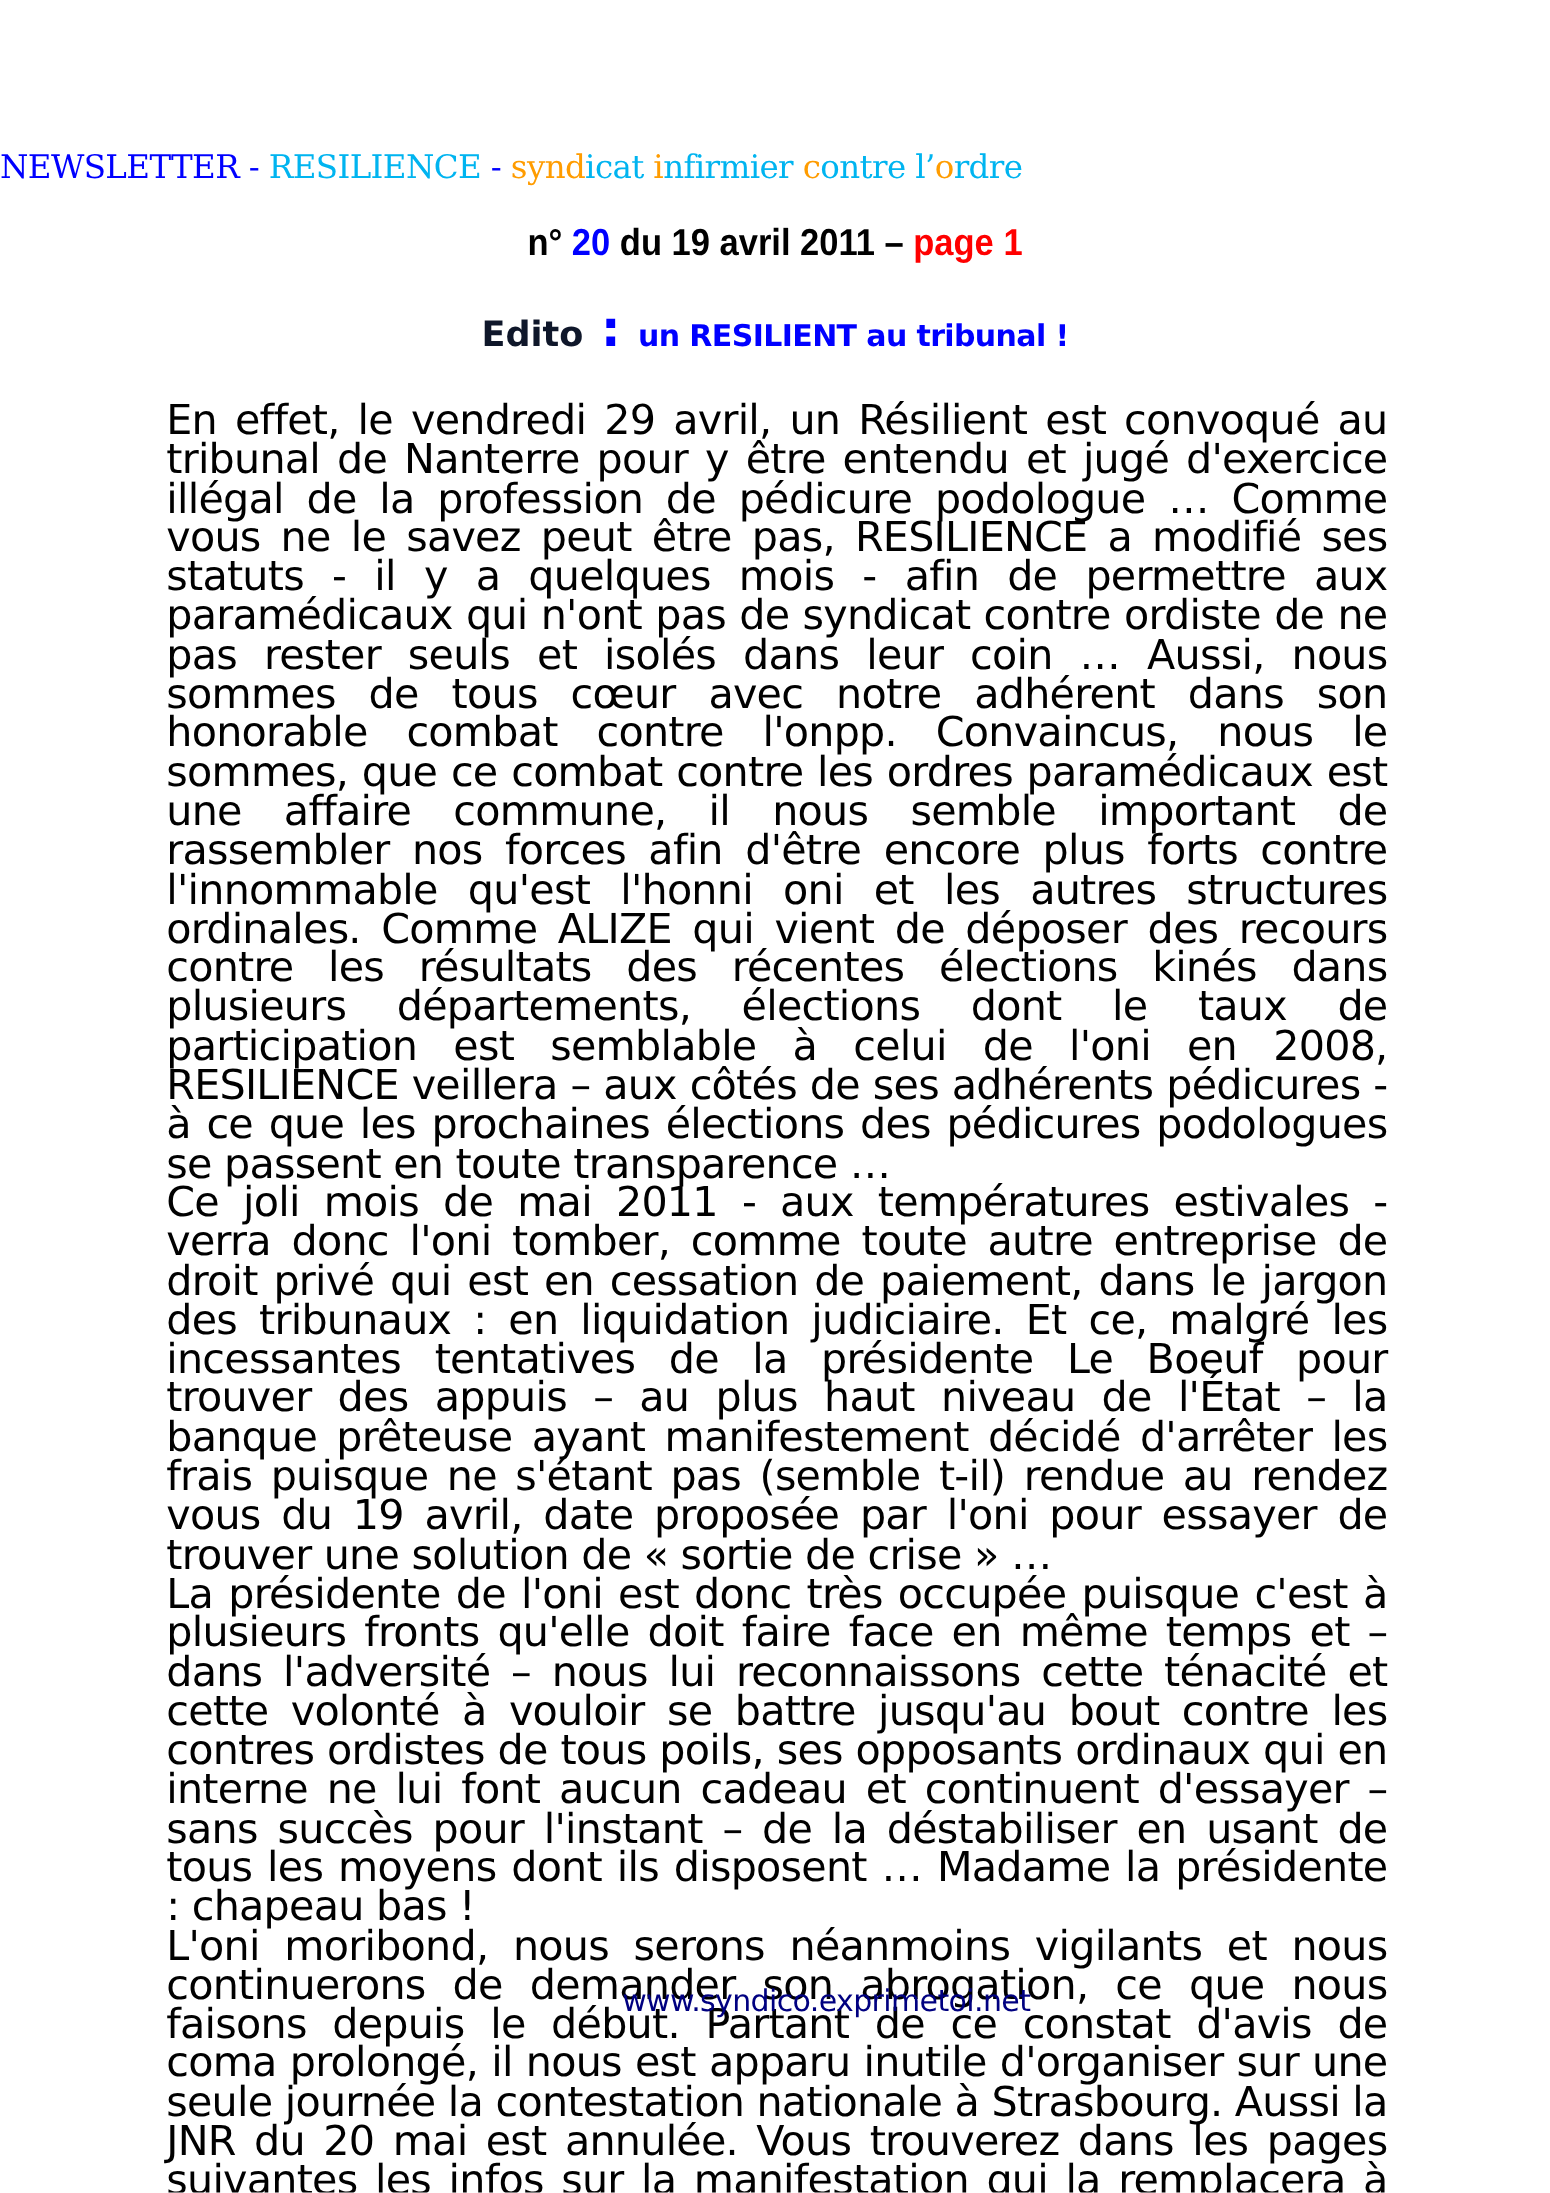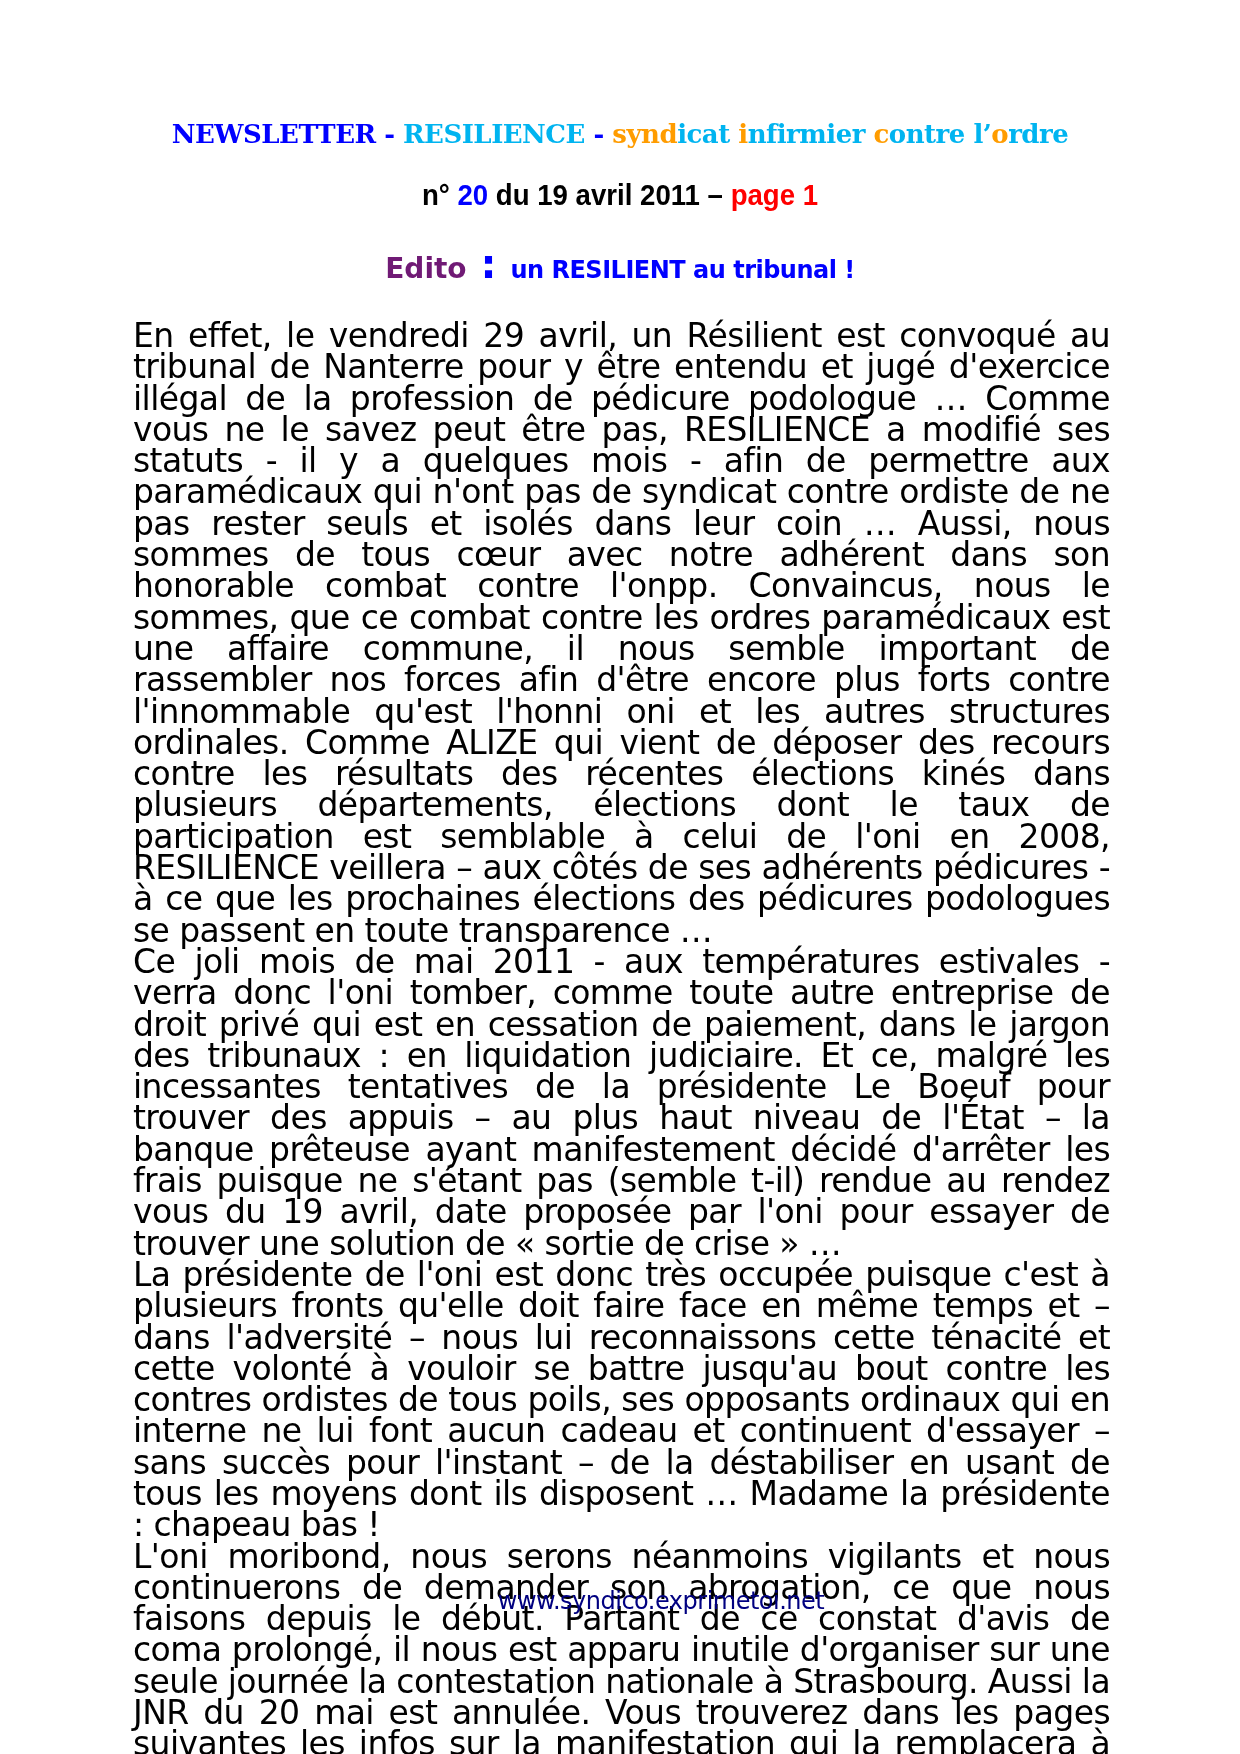--- a/index.html
+++ b/index.html
@@ -1,37 +1,37 @@
 <!DOCTYPE html>
 <html><head>
   <meta charset="utf-8">
   <style>
     html, body { margin: 0; padding: 0; background: #ffffff; }
     body { width: 1240px; height: 1754px; position: relative; overflow: hidden; }
     .page { position: absolute; left: 0; top: 0; width: 1240px; height: 1754px; }
     .masthead {
-      position: absolute; top: 118px; left: 0; width: 1240px; text-align: center;
-      font-family: "DejaVu Serif", serif; font-weight: bold; font-size: 26px;
+      position: absolute; top: 118px; left: 0; width: 1240px; text-align: left;
+      font-family: "DejaVu Serif", serif; font-weight: normal; font-size: 26px;
       letter-spacing: -0.5px; line-height: 32px;
     }
     .c-blue { color: #0000ff; }
     .c-cyan { color: #00b4f0; }
     .c-orange { color: #ff9c00; }
     .c-red { color: #ff0000; }
     .c-black { color: #000000; }
     .issue {
       position: absolute; top: 177px; left: 0; width: 1240px; text-align: center;
       font-family: "Liberation Sans", sans-serif; font-weight: bold; font-size: 30px;
       line-height: 36px; transform: scaleX(0.92);
     }
     .edito {
       position: absolute; top: 236px; left: 0; width: 1240px; text-align: center;
       font-family: "DejaVu Sans", sans-serif; line-height: 56px;
     }
-    .edito .lbl { color: #701a75; font-size: 28px; font-weight: bold; }
+    .edito .lbl { color: #0f172a; font-size: 28px; font-weight: bold; }
     .edito .sep { color: #0000ff; font-size: 40px; font-weight: bold; }
     .edito .ttl { color: #0000ff; font-size: 24px; font-weight: bold; letter-spacing: -0.5px; }
     .body {
       position: absolute; top: 320px; left: 133px; width: 977px;
       font-family: "DejaVu Sans", sans-serif; font-size: 33px; line-height: 31.3px;
       color: #000; text-align: justify; letter-spacing: -0.6px;
     }
     .body p { margin: 0; text-align: justify; text-align-last: left; }
     .body .hl { color: #ff0000; font-weight: bold; }
     .footer {

